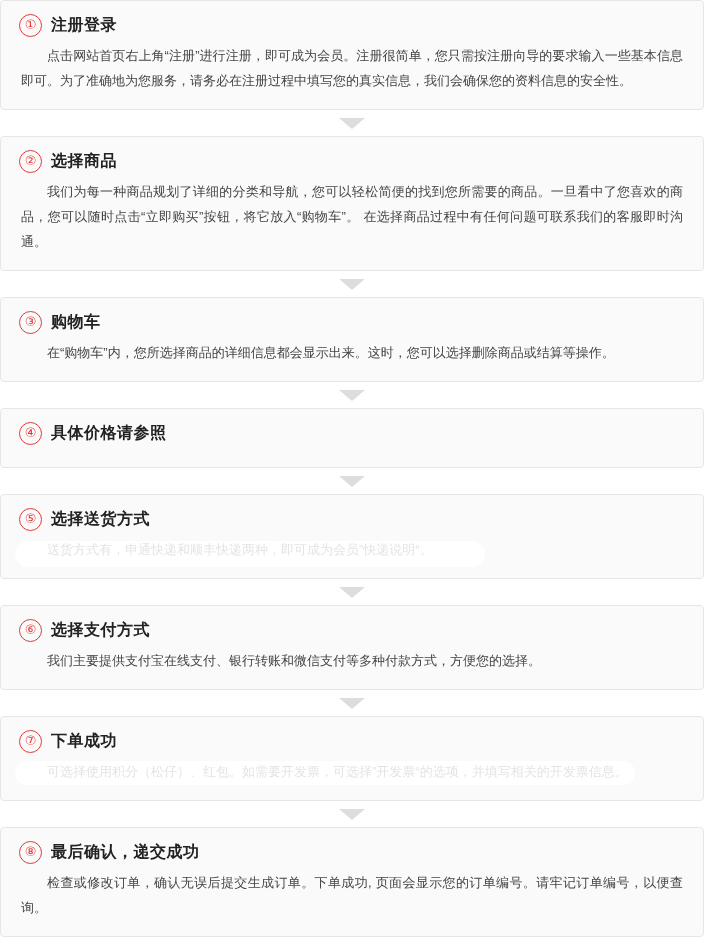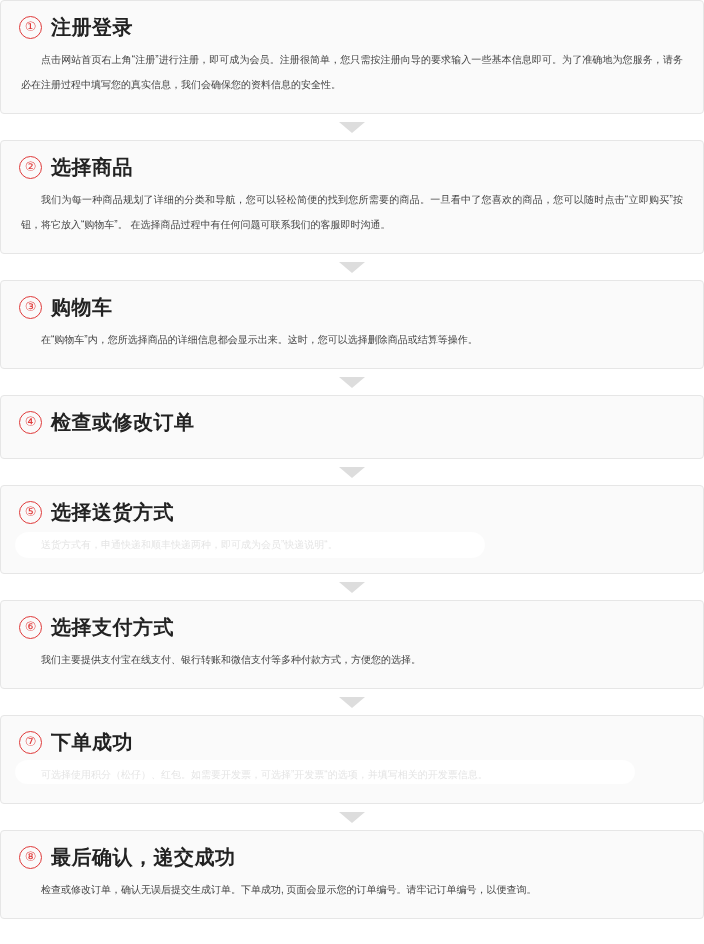--- a/index.html
+++ b/index.html
@@ -40,27 +40,27 @@
     flex: 0 0 21px;
     border: 1px solid #e03a3a;
     border-radius: 50%;
     color: #e03a3a;
     font-size: 13px;
     line-height: 19px;
     text-align: center;
     font-family: "DejaVu Sans", sans-serif;
   }
   .title {
-    font-size: 20px;
+    font-size: 16px;
     font-weight: bold;
     color: #222222;
     letter-spacing: 0.5px;
   }
   .desc {
-    font-size: 10px;
+    font-size: 13px;
     line-height: 25px;
     color: #444444;
     text-indent: 2em;
     margin: 0;
     padding: 0 2px;
     text-align: justify;
   }
   .arrow-wrap {
     width: 704px;
     height: 26px;
@@ -121,21 +121,21 @@
     <p class="desc">在“购物车”内，您所选择商品的详细信息都会显示出来。这时，您可以选择删除商品或结算等操作。</p>
   </div>
 
   <div class="arrow-wrap">
     <span class="arrow"></span>
   </div>
 
   <div class="step">
     <div class="step-head">
       <span class="num">④</span>
-      <span class="title">检查或修改订单</span>
+      <span class="title">具体价格请参照</span>
     </div>
   </div>
 
   <div class="arrow-wrap">
     <span class="arrow"></span>
   </div>
 
   <div class="step">
     <div class="step-head">
       <span class="num">⑤</span>

